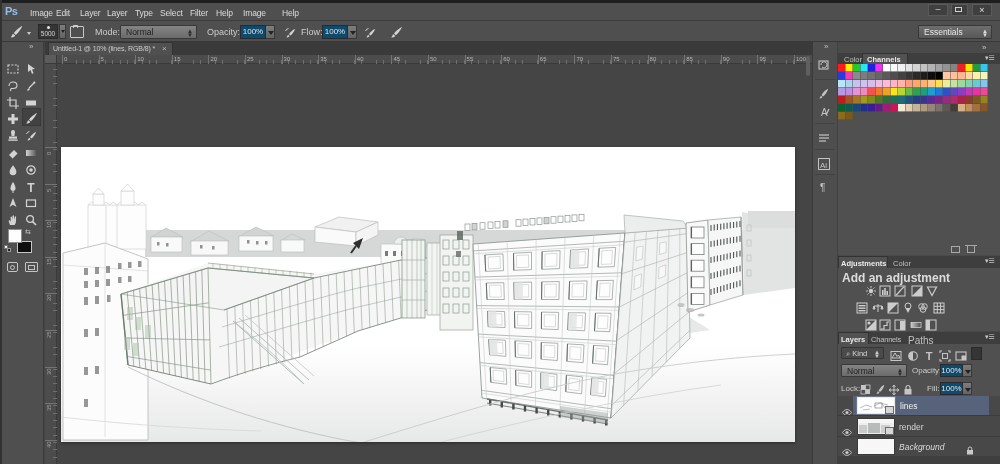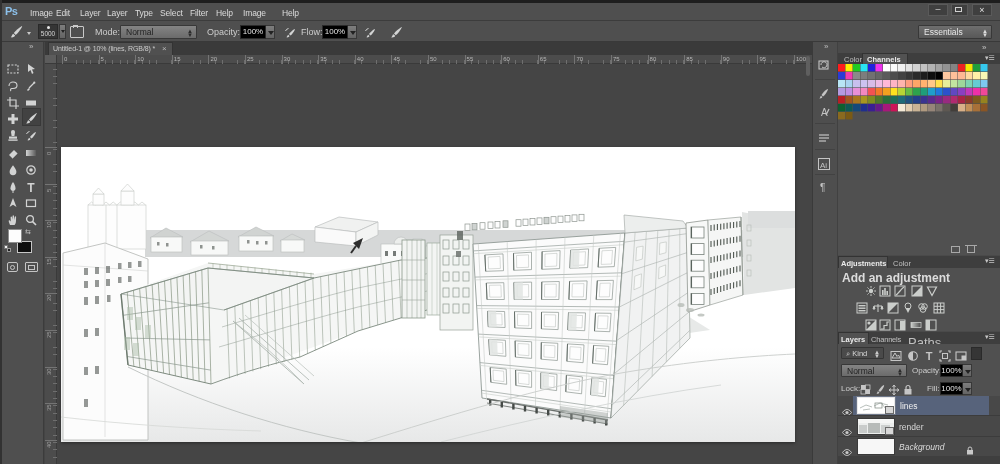--- a/index.html
+++ b/index.html
@@ -1,18 +1,18 @@
 <!DOCTYPE html>
 <html><head><meta charset="utf-8"><style>
 *{margin:0;padding:0;box-sizing:border-box}
 body{width:1000px;height:464px;position:relative;overflow:hidden;font-family:"Liberation Sans",sans-serif;background:#454545;-webkit-font-smoothing:antialiased;filter:blur(0.3px)}
 .abs{position:absolute}
 .txt{color:#dedede;font-size:9px;white-space:nowrap}
 .dd{background:linear-gradient(#848484,#6b6b6b);border:1px solid #383838;border-radius:1px;color:#1f1f1f;font-size:8.5px;line-height:12px;padding-left:5px;white-space:nowrap}
-.vbox{background:#000000;border:1px solid #2a2a2a;color:#e3e3e3;font-size:8px;text-align:center;line-height:12px}
+.vbox{background:#0c4a6e;border:1px solid #2a2a2a;color:#e3e3e3;font-size:8px;text-align:center;line-height:12px}
 .varr{background:linear-gradient(#7d7d7d,#646464);border:1px solid #383838;border-left:none}
 .tri{width:0;height:0;border-left:3px solid transparent;border-right:3px solid transparent;border-top:4px solid #222;position:absolute;left:2px;top:5px}
 .updn{position:absolute;right:3px;top:2px;font-size:6px;color:#2a2a2a;line-height:4px}
 </style></head><body>
 <div class="abs" style="left:0;top:0;width:1000px;height:3px;background:#1e1e1e"></div>
 <div class="abs" style="left:0;top:3px;width:1000px;height:18px;background:#4f4f4f;border-bottom:1px solid #3c3c3c"></div>
 <div class="abs" style="left:5px;top:5px;font-size:11px;font-weight:bold;color:#8cc0ea;letter-spacing:-0.5px">Ps</div>
 <div class="abs txt" style="left:30px;top:7.5px;color:#dcdcdc;font-size:8.5px;letter-spacing:-0.15px">Image</div>
 <div class="abs txt" style="left:56px;top:7.5px;color:#dcdcdc;font-size:8.5px;letter-spacing:-0.15px">Edit</div>
 <div class="abs txt" style="left:80px;top:7.5px;color:#dcdcdc;font-size:8.5px;letter-spacing:-0.15px">Layer</div>
@@ -895,21 +895,21 @@
       <rect x="1" y="3.5" width="10" height="5" fill="url(#gm)" stroke="#cbcecb" stroke-width="0.8"></rect>
     </svg></div>
 <div style="position:absolute;left:925px;top:317px;width:12px;height:12px"><svg width="12" height="12" viewBox="0 0 12 12" xmlns="http://www.w3.org/2000/svg">
       <rect x="1" y="1" width="10" height="10" fill="none" stroke="#cbcecb" stroke-width="1"></rect>
       <rect x="1" y="1" width="4" height="10" fill="#cbcecb"></rect>
     </svg></div>
 <div class="abs" style="left:838px;top:332px;width:162px;height:12px;background:#3e3e3e"></div>
 <div class="abs" style="left:838px;top:332px;width:31px;height:12px;background:#525252;border:1px solid #333;border-bottom:none"></div>
 <div class="abs" style="left:841px;top:334.5px;font-size:7.5px;font-weight:bold;color:#ececec">Layers</div>
 <div class="abs" style="left:871px;top:334.5px;font-size:7.5px;color:#c0c0c0;letter-spacing:-0.2px">Channels</div>
-<div class="abs" style="left:908px;top:334.5px;font-size:13px;color:#c0c0c0">Paths</div>
+<div class="abs" style="left:908px;top:334.5px;font-size:10px;color:#c0c0c0">Paths</div>
 <div class="abs" style="left:985px;top:333px;font-size:7px;color:#c6c6c6">▾☰</div>
 <div class="abs" style="left:838px;top:344px;width:162px;height:120px;background:#505050"></div>
 <div class="abs" style="left:841px;top:347px;width:43px;height:12px;font-size:7.5px;line-height:11px;background:#4a4a4a;border:1px solid #353535;color:#d8d8d8;padding-left:4px;border-radius:1px">⌕ Kind<span class="updn" style="color:#ccc;top:2px">▲<br>▼</span></div>
 <div class="abs" style="left:890px;top:348px;width:12px;height:12px"><svg width="12" height="12" viewBox="0 0 12 12" xmlns="http://www.w3.org/2000/svg">
       <path d="M2,8 L5,3 L7,6.5 L8.5,5 L10,8 Z" fill="none" stroke="#c6c6c6" stroke-width="1"></path>
       <rect x="1" y="1.5" width="10" height="9" fill="none" stroke="#c6c6c6" stroke-width="1"></rect>
     </svg></div>
 <div class="abs" style="left:907px;top:348px;width:12px;height:12px"><svg width="12" height="12" viewBox="0 0 12 12" xmlns="http://www.w3.org/2000/svg">
       <circle cx="6" cy="6" r="4.3" fill="none" stroke="#c6c6c6" stroke-width="1.1"></circle>
       <path d="M6,1.7 a4.3,4.3 0 0 0 0,8.6 Z" fill="#c6c6c6"></path>

